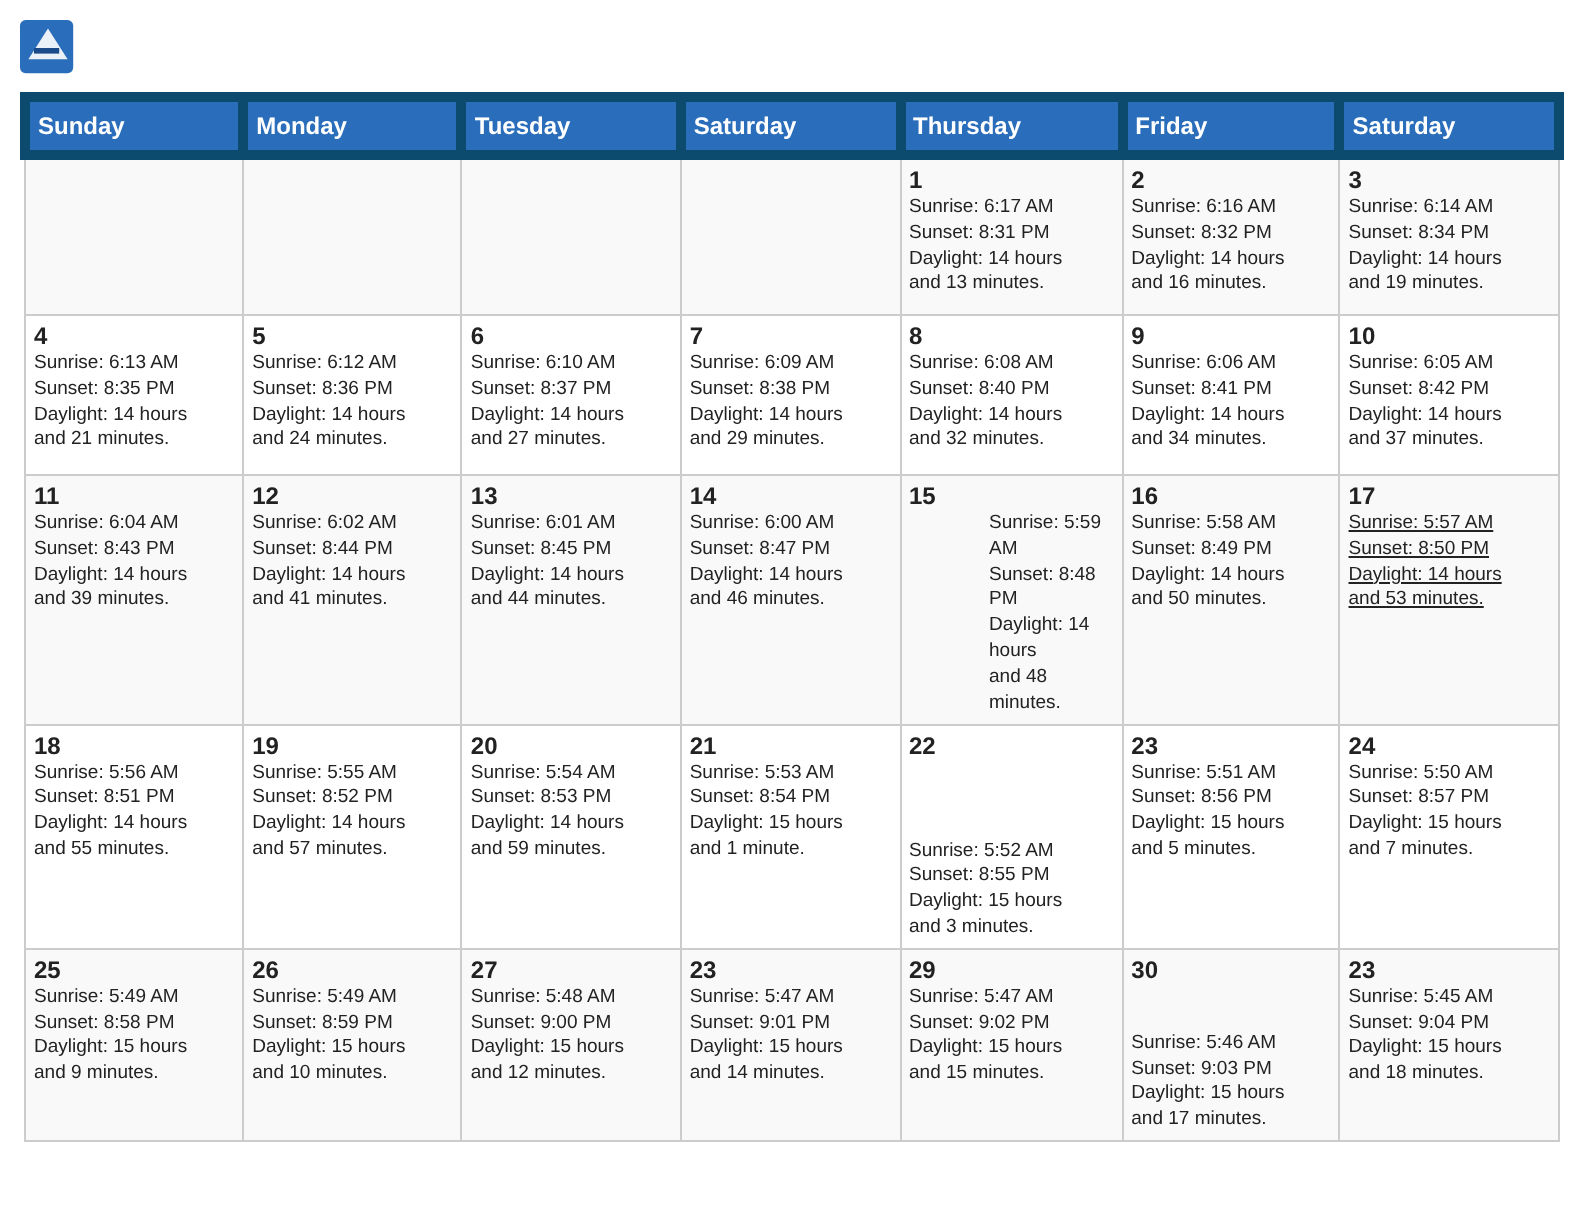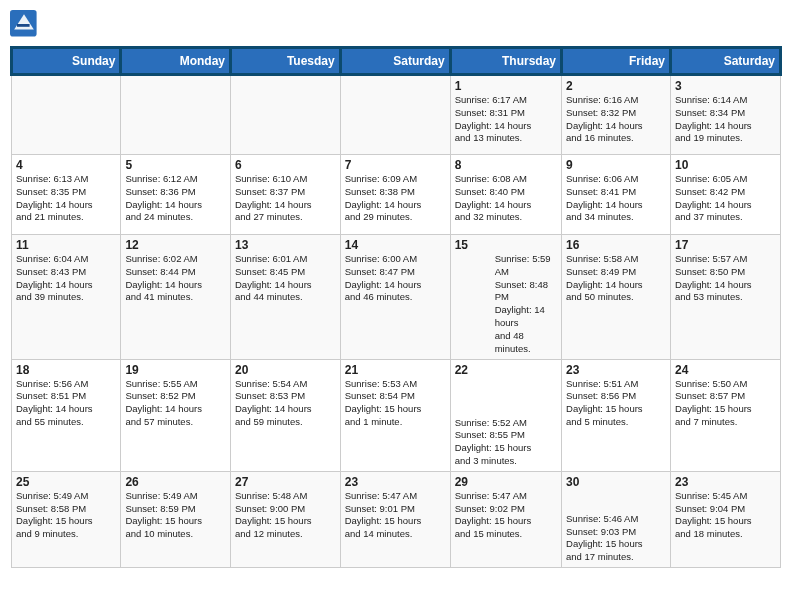--- a/index.html
+++ b/index.html
@@ -19,22 +19,22 @@
     .month-title { font-size: 32px; font-weight: bold; color: #1a1a1a; }
     .location { font-size: 16px; color: #444; }
 
     .calendar { width: 100%; border-collapse: collapse; }
 
     .calendar thead th {
       background: #2a6ebb;
       color: #fff;
       font-size: 12px;
       padding: 5px 4px;
-      text-align: right;
-      border: 3px solid #0c4a6e;
+      text-align: left;
+      border: 5px solid #0c4a6e;
       font-weight: bold;
     }
 
     .calendar tbody td {
       border: 1px solid #ccc;
       vertical-align: top;
       padding: 3px 4px;
       width: 113px;
       height: 80px;
       font-size: 10px;
@@ -211,21 +211,21 @@
           </td>
           <td>
             <span class="day-number">16</span>
             <div class="day-info" style="white-space: pre-line;">Sunrise: 5:58 AM
 Sunset: 8:49 PM
 Daylight: 14 hours
 and 50 minutes.</div>
           </td>
           <td>
             <span class="day-number">17</span>
-            <div class="day-info" style="white-space: pre-line;">Sunrise: 5:57 AM
+            <div class="day-info" style="white-space: pre-line; text-decoration: underline;">Sunrise: 5:57 AM
 Sunset: 8:50 PM
 Daylight: 14 hours
 and 53 minutes.</div>
           </td>
         </tr>
         <tr>
           <td>
             <span class="day-number">18</span>
             <div class="day-info" style="white-space: pre-line;">Sunrise: 5:56 AM
 Sunset: 8:51 PM

